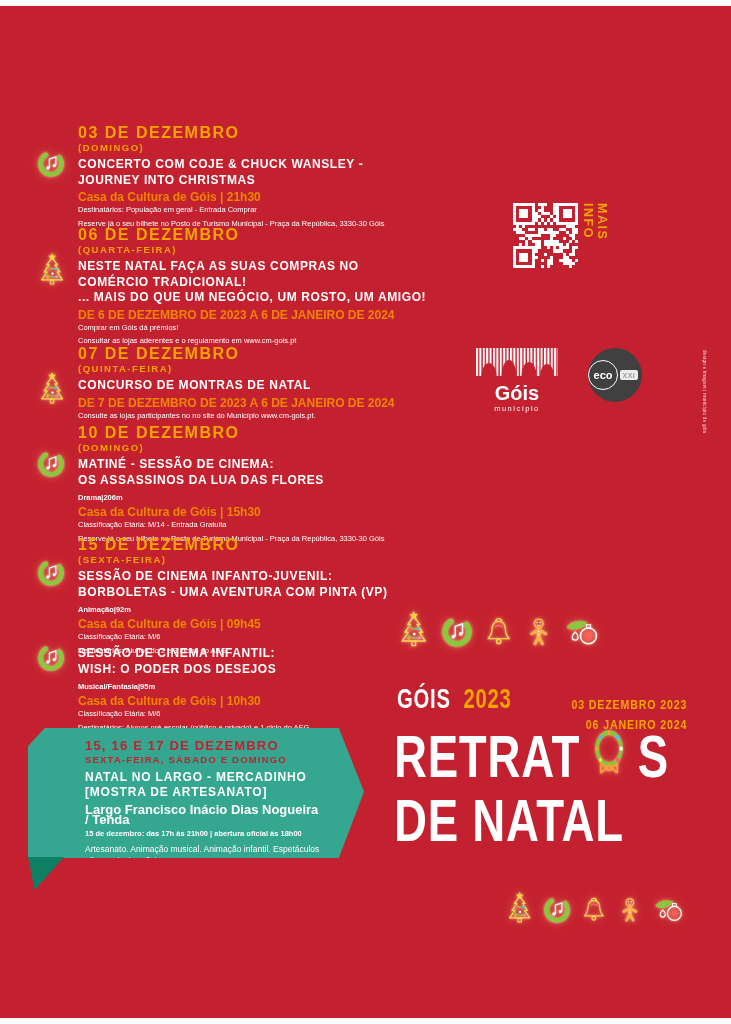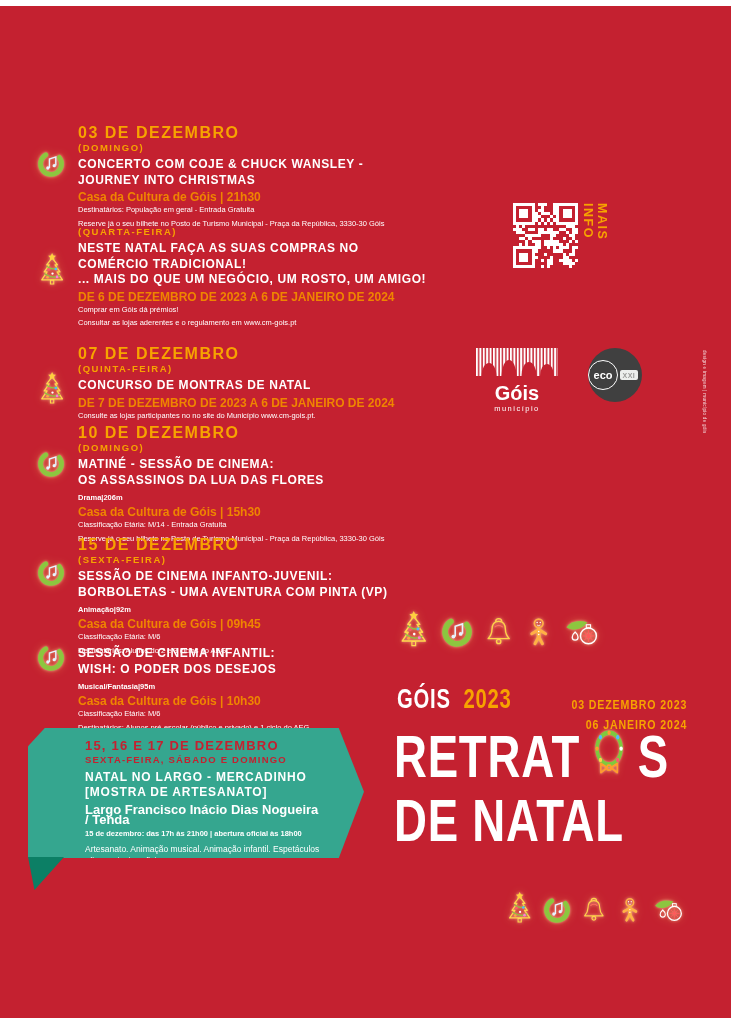--- a/index.html
+++ b/index.html
@@ -144,25 +144,26 @@
         <circle cx="19.7" cy="17.9" r="1.9" fill="#e8f4ff"></circle>
       </svg>
     </span>
 
   <div class="ev" style="top:124px;">
     <div class="ev-date">03 DE DEZEMBRO</div>
     <div class="ev-week">(DOMINGO)</div>
     <div class="ev-title">CONCERTO COM COJE &amp; CHUCK WANSLEY -</div>
     <div class="ev-title">JOURNEY INTO CHRISTMAS</div>
     <div class="ev-venue">Casa da Cultura de Góis | 21h30</div>
-    <div class="ev-info">Destinatários: População em geral - Entrada Gratuita</div>
+    <div class="ev-info">Destinatários: População em geral - Entrada Comprar</div>
     <div class="ev-info">Reserve já o seu bilhete no Posto de Turismo Municipal - Praça da República, 3330-30 Góis</div>
   </div>
 
   <div class="ev" style="top:226px;">
+    <div class="ev-date">06 DE DEZEMBRO</div>
     <div class="ev-week">(QUARTA-FEIRA)</div>
     <div class="ev-title">NESTE NATAL FAÇA AS SUAS COMPRAS NO</div>
     <div class="ev-title">COMÉRCIO TRADICIONAL!</div>
     <div class="ev-title">... MAIS DO QUE UM NEGÓCIO, UM ROSTO, UM AMIGO!</div>
     <div class="ev-venue">DE 6 DE DEZEMBRO DE 2023 A 6 DE JANEIRO DE 2024</div>
     <div class="ev-info">Comprar em Góis dá prémios!</div>
     <div class="ev-info">Consultar as lojas aderentes e o regulamento em www.cm-gois.pt</div>
   </div>
 
   <div class="ev" style="top:345px;">

